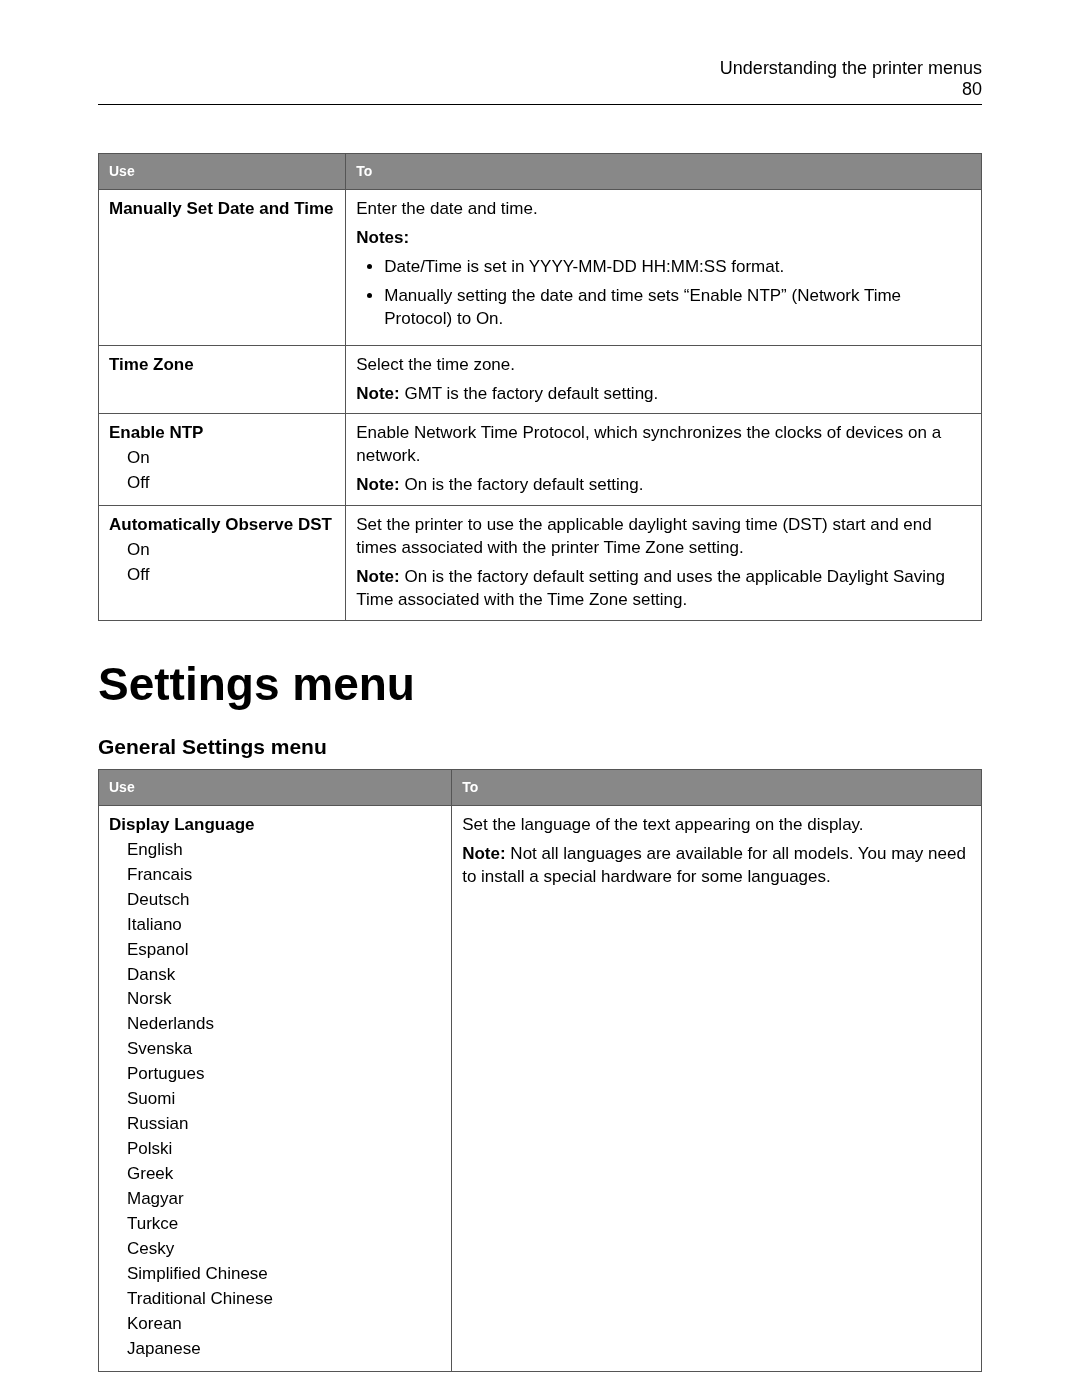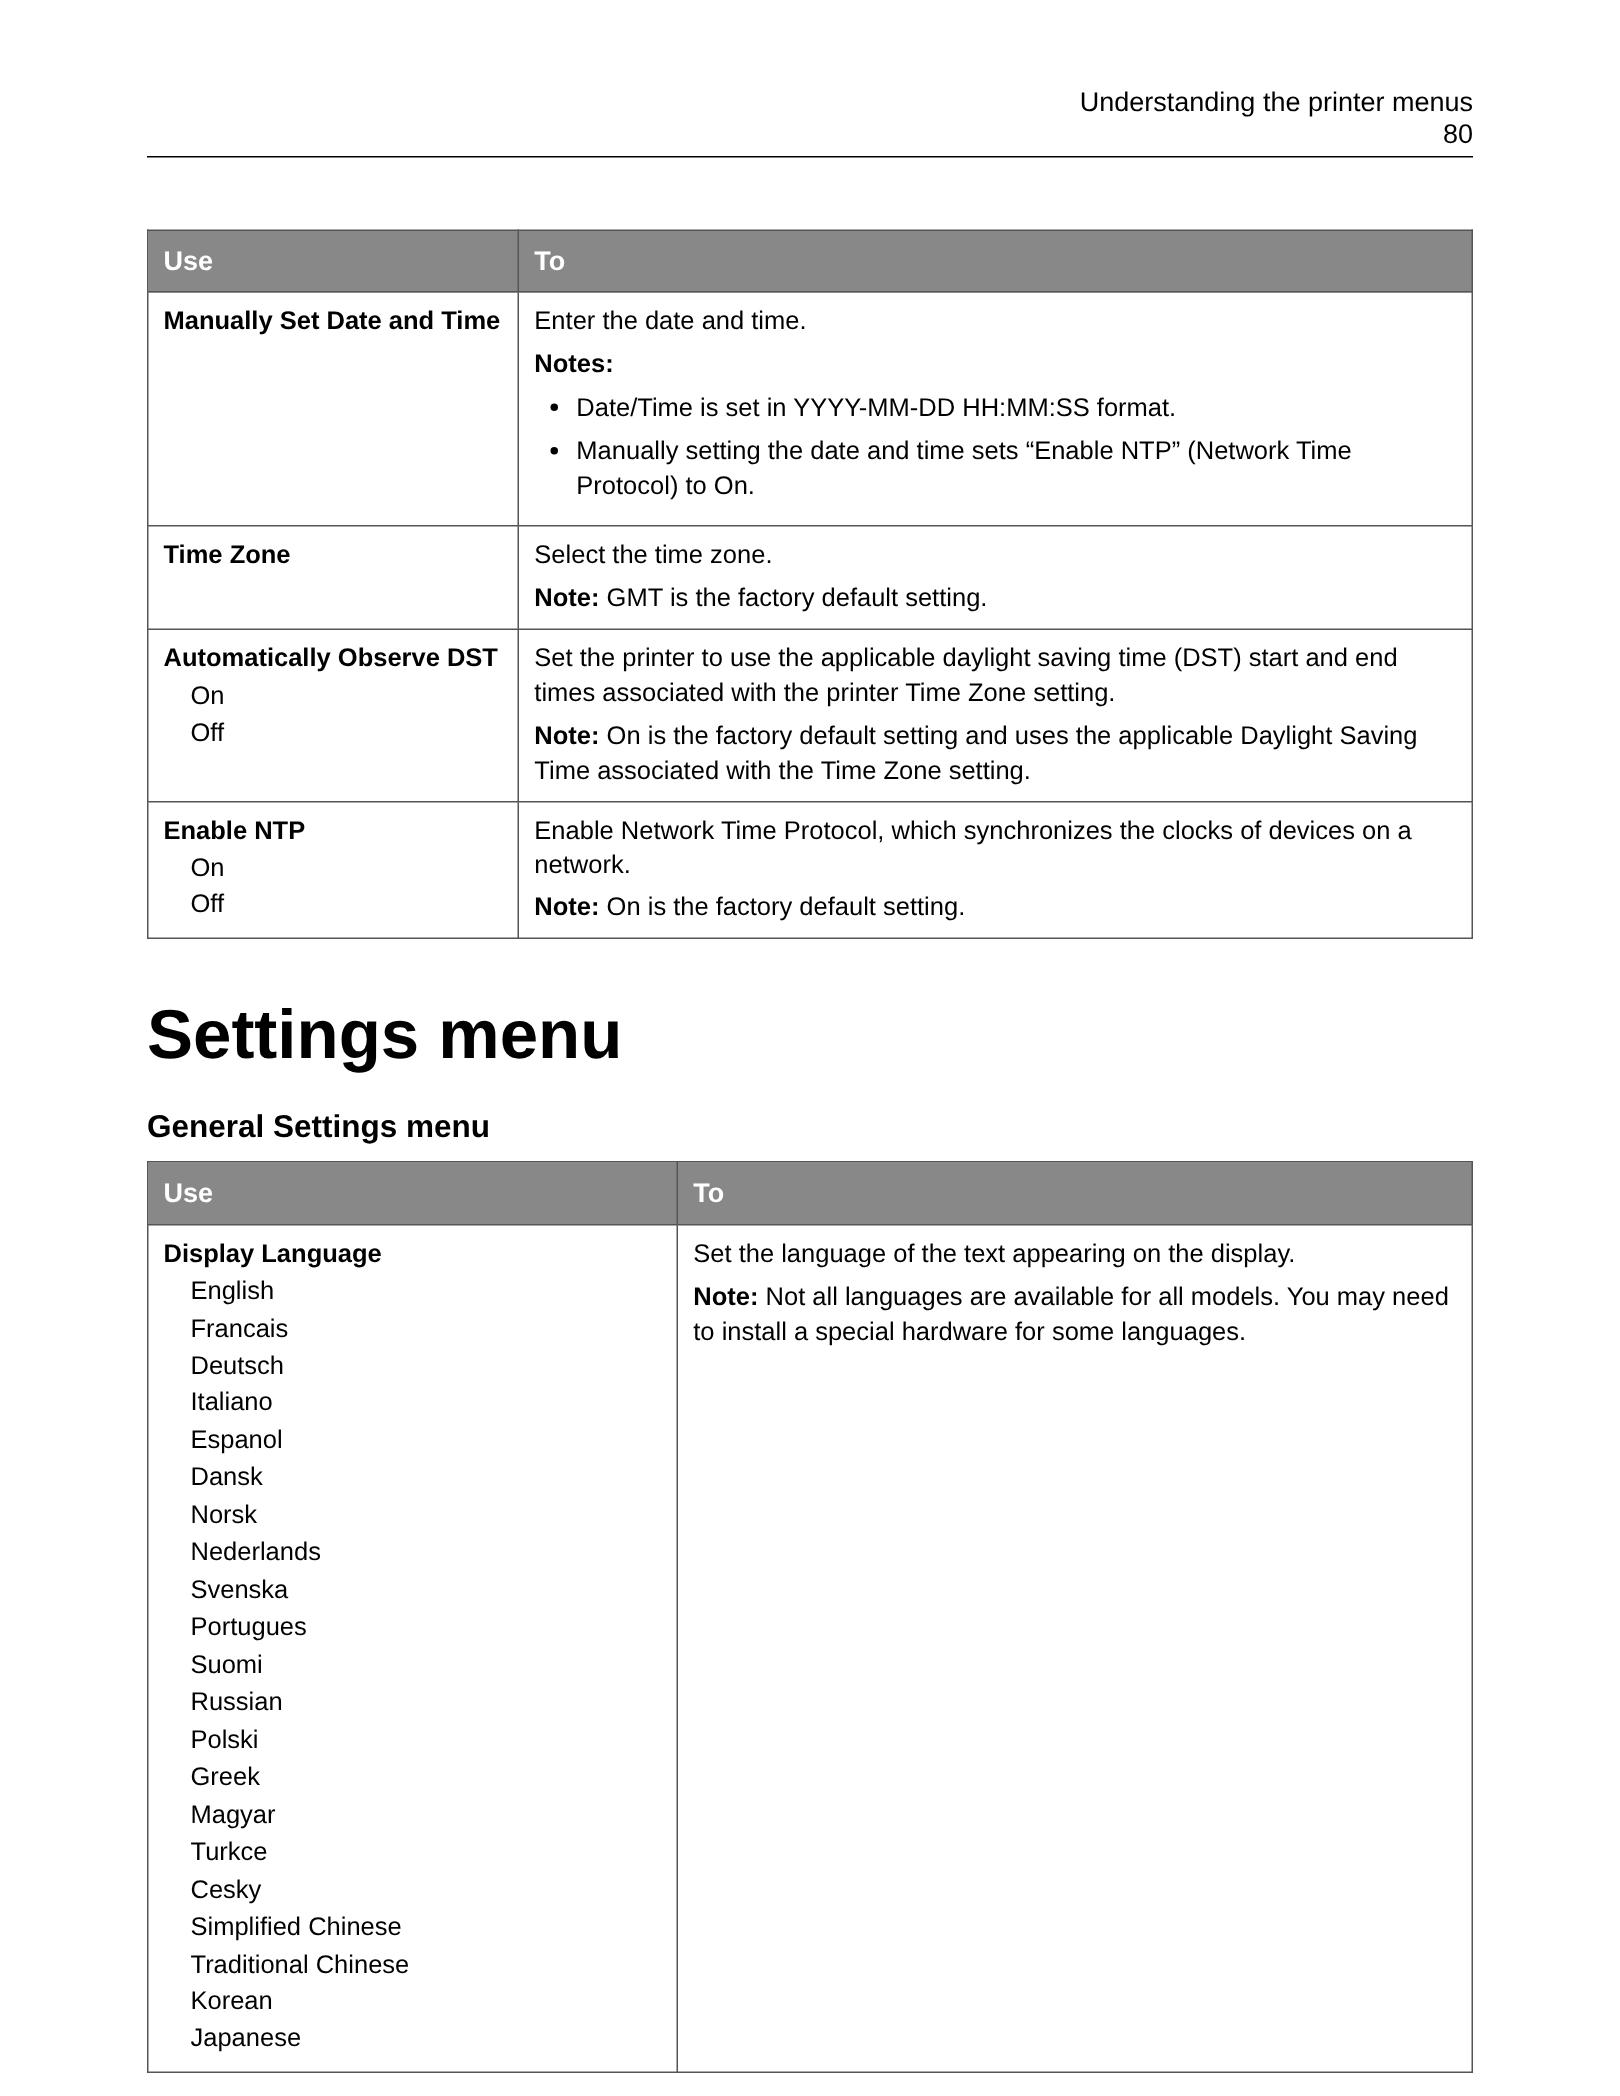--- a/index.html
+++ b/index.html
@@ -37,21 +37,21 @@
   table.menu td, table.menu th {
     border: 1px solid #555;
     padding: 8px 10px 8px 10px;
     vertical-align: top;
     text-align: left;
   }
   table.menu th {
     background: #888;
     color: #fff;
     font-weight: 700;
-    font-size: 18px;
+    font-size: 14px;
   }
   .bold { font-weight: 700; }
   ul.notes {
     margin: 6px 0 2px 0;
     padding-left: 28px;
   }
   ul.notes li { margin-bottom: 6px; }
   .sub-options {
     margin-left: 18px;
     margin-top: 2px;
@@ -114,48 +114,48 @@
         <div>Select the time zone.</div>
         <div class="spacer-sm"></div>
         <div>
           <span class="bold">Note:</span><span> GMT is the factory default setting.</span>
         </div>
       </td>
     </tr>
 
     <tr>
       <td>
+        <div class="bold">Enable NTP</div>
+        <div class="sub-options">
+          <div>On</div>
+          <div>Off</div>
+        </div>
+      </td>
+      <td>
+        <div>Enable Network Time Protocol, which synchronizes the clocks of devices on a network.</div>
+        <div class="spacer-sm"></div>
+        <div>
+          <span class="bold">Note:</span><span> On is the factory default setting.</span>
+        </div>
+      </td>
+    </tr>
+
+    <tr>
+      <td>
         <div class="bold">Automatically Observe DST</div>
         <div class="sub-options">
           <div>On</div>
           <div>Off</div>
         </div>
       </td>
       <td>
         <div>Set the printer to use the applicable daylight saving time (DST) start and end times associated with the printer Time Zone setting.</div>
         <div class="spacer-sm"></div>
         <div>
           <span class="bold">Note:</span><span> On is the factory default setting and uses the applicable Daylight Saving Time associated with the Time Zone setting.</span>
-        </div>
-      </td>
-    </tr>
-
-    <tr>
-      <td>
-        <div class="bold">Enable NTP</div>
-        <div class="sub-options">
-          <div>On</div>
-          <div>Off</div>
-        </div>
-      </td>
-      <td>
-        <div>Enable Network Time Protocol, which synchronizes the clocks of devices on a network.</div>
-        <div class="spacer-sm"></div>
-        <div>
-          <span class="bold">Note:</span><span> On is the factory default setting.</span>
         </div>
       </td>
     </tr>
   </tbody>
     </table>
 
   <h1 class="section">Settings menu</h1>
   <h2 class="subsection">General Settings menu</h2>
 
   <table class="menu">

